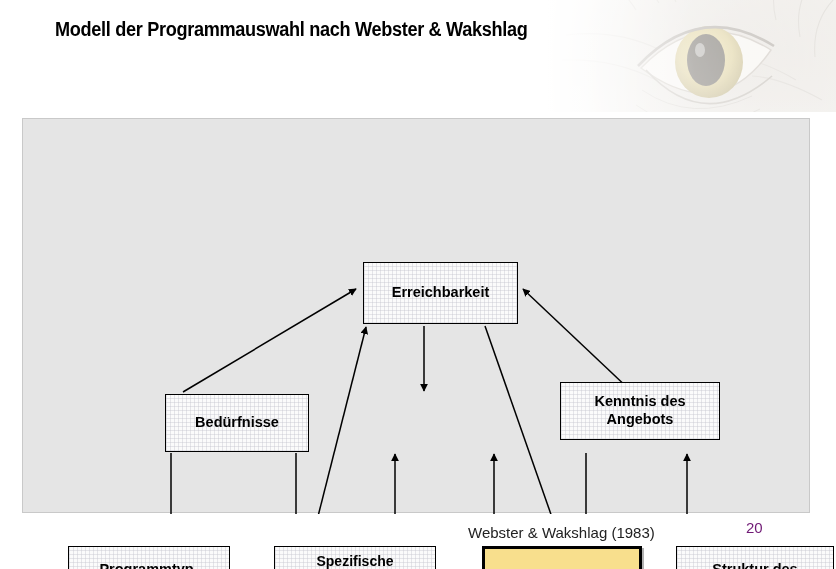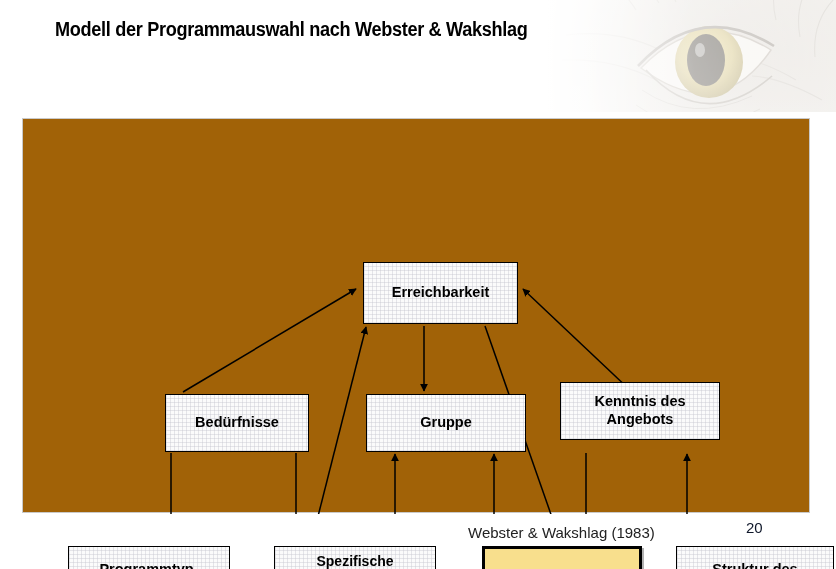--- a/index.html
+++ b/index.html
@@ -49,21 +49,21 @@
     height: 250px;
   }
 
   
   #diagram-panel {
     position: absolute;
     left: 22px;
     top: 118px;
     width: 788px;
     height: 395px;
-    background: #a16207;
+    background: #e5e5e5;
     border: 1px solid #c9c9c9;
     box-sizing: border-box;
   }
   #diagram-svg {
     position: absolute;
     left: 0;
     top: 0;
     width: 788px;
     height: 395px;
   }
@@ -105,21 +105,21 @@
     font-size: 15px;
     color: #222222;
     white-space: nowrap;
   }
   #page-number {
     position: absolute;
     left: 746px;
     top: 519px;
     font-family: "Liberation Sans", sans-serif;
     font-size: 15px;
-    color: #0f172a;
+    color: #701a75;
   }
 </style>
 </head>
 <body>
 
 <div id="slide-title">Modell der Programmauswahl nach Webster &amp; Wakshlag</div>
 
 <div id="owl-image">
   <svg class="owl-canvas" viewBox="0 0 330 250">
     <defs>
@@ -227,23 +227,20 @@
   </svg>
 
   <div class="node" style="left:340px; top:143px; width:155px; height:62px;">
     <span class="label">Erreichbarkeit</span>
   </div>
 
   <div class="node" style="left:142px; top:275px; width:144px; height:58px;">
     <span class="label">Bedürfnisse</span>
   </div>
 
-  <div class="node" style="left:343px; top:275px; width:160px; height:58px;">
-    <span class="label">Gruppe</span>
-  </div>
 
   <div class="node" style="left:537px; top:263px; width:160px; height:58px;">
     <span class="label">Kenntnis des<br>Angebots</span>
   </div>
 
   <div class="node" style="left:45px; top:427px; width:162px; height:66px;">
     <span class="label">Programmtyp-<br>Präferenz</span>
   </div>
 
   <div class="node" style="left:251px; top:427px; width:162px; height:66px; font-size:14px;">

